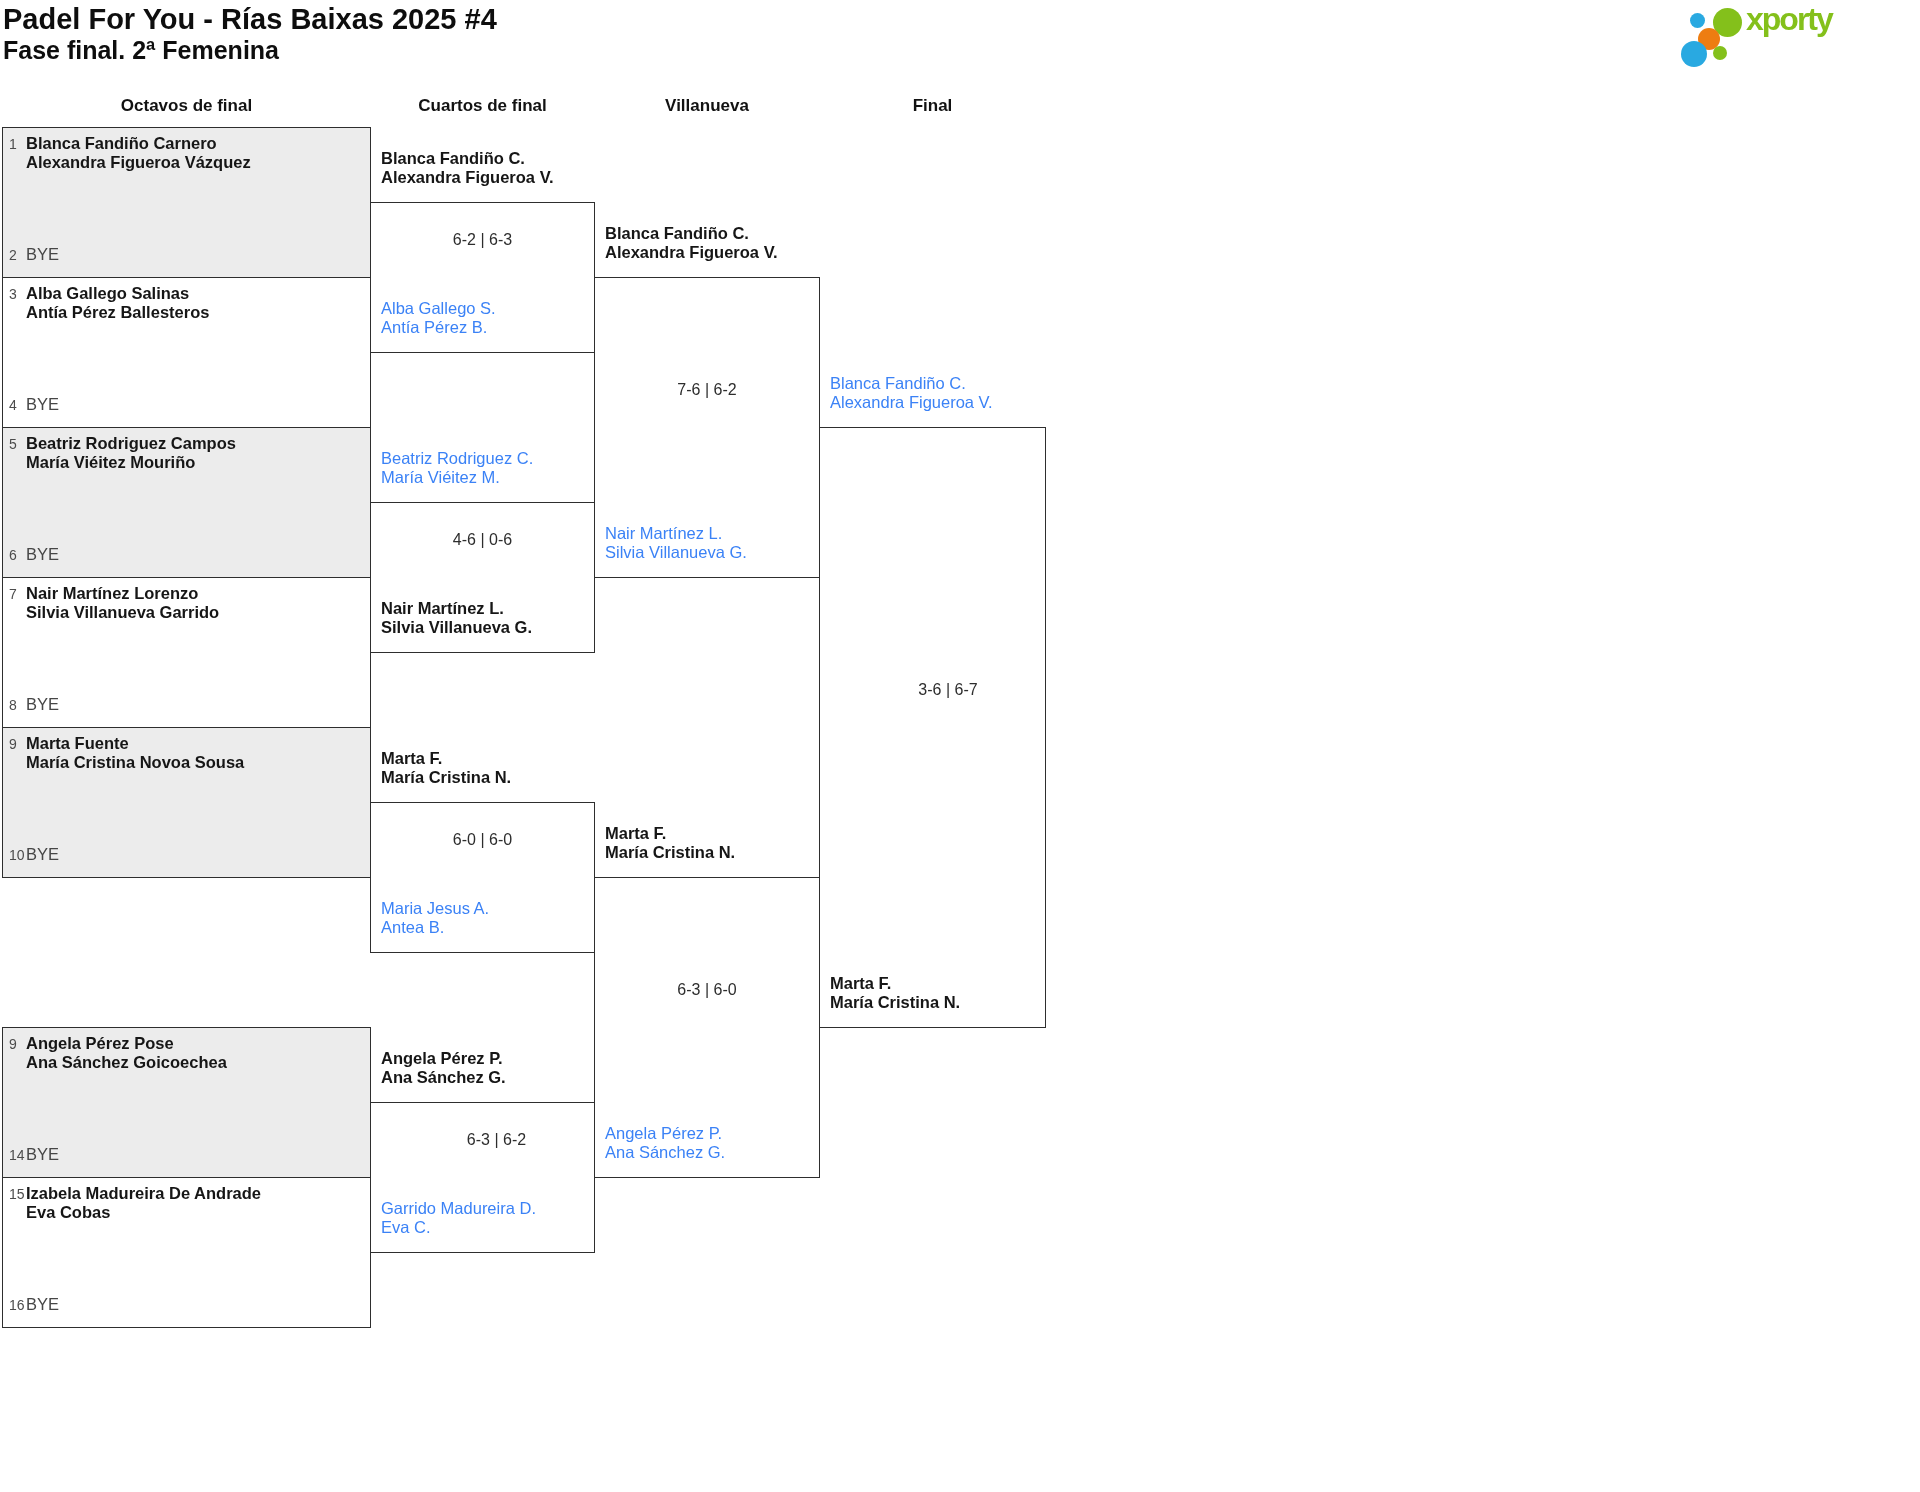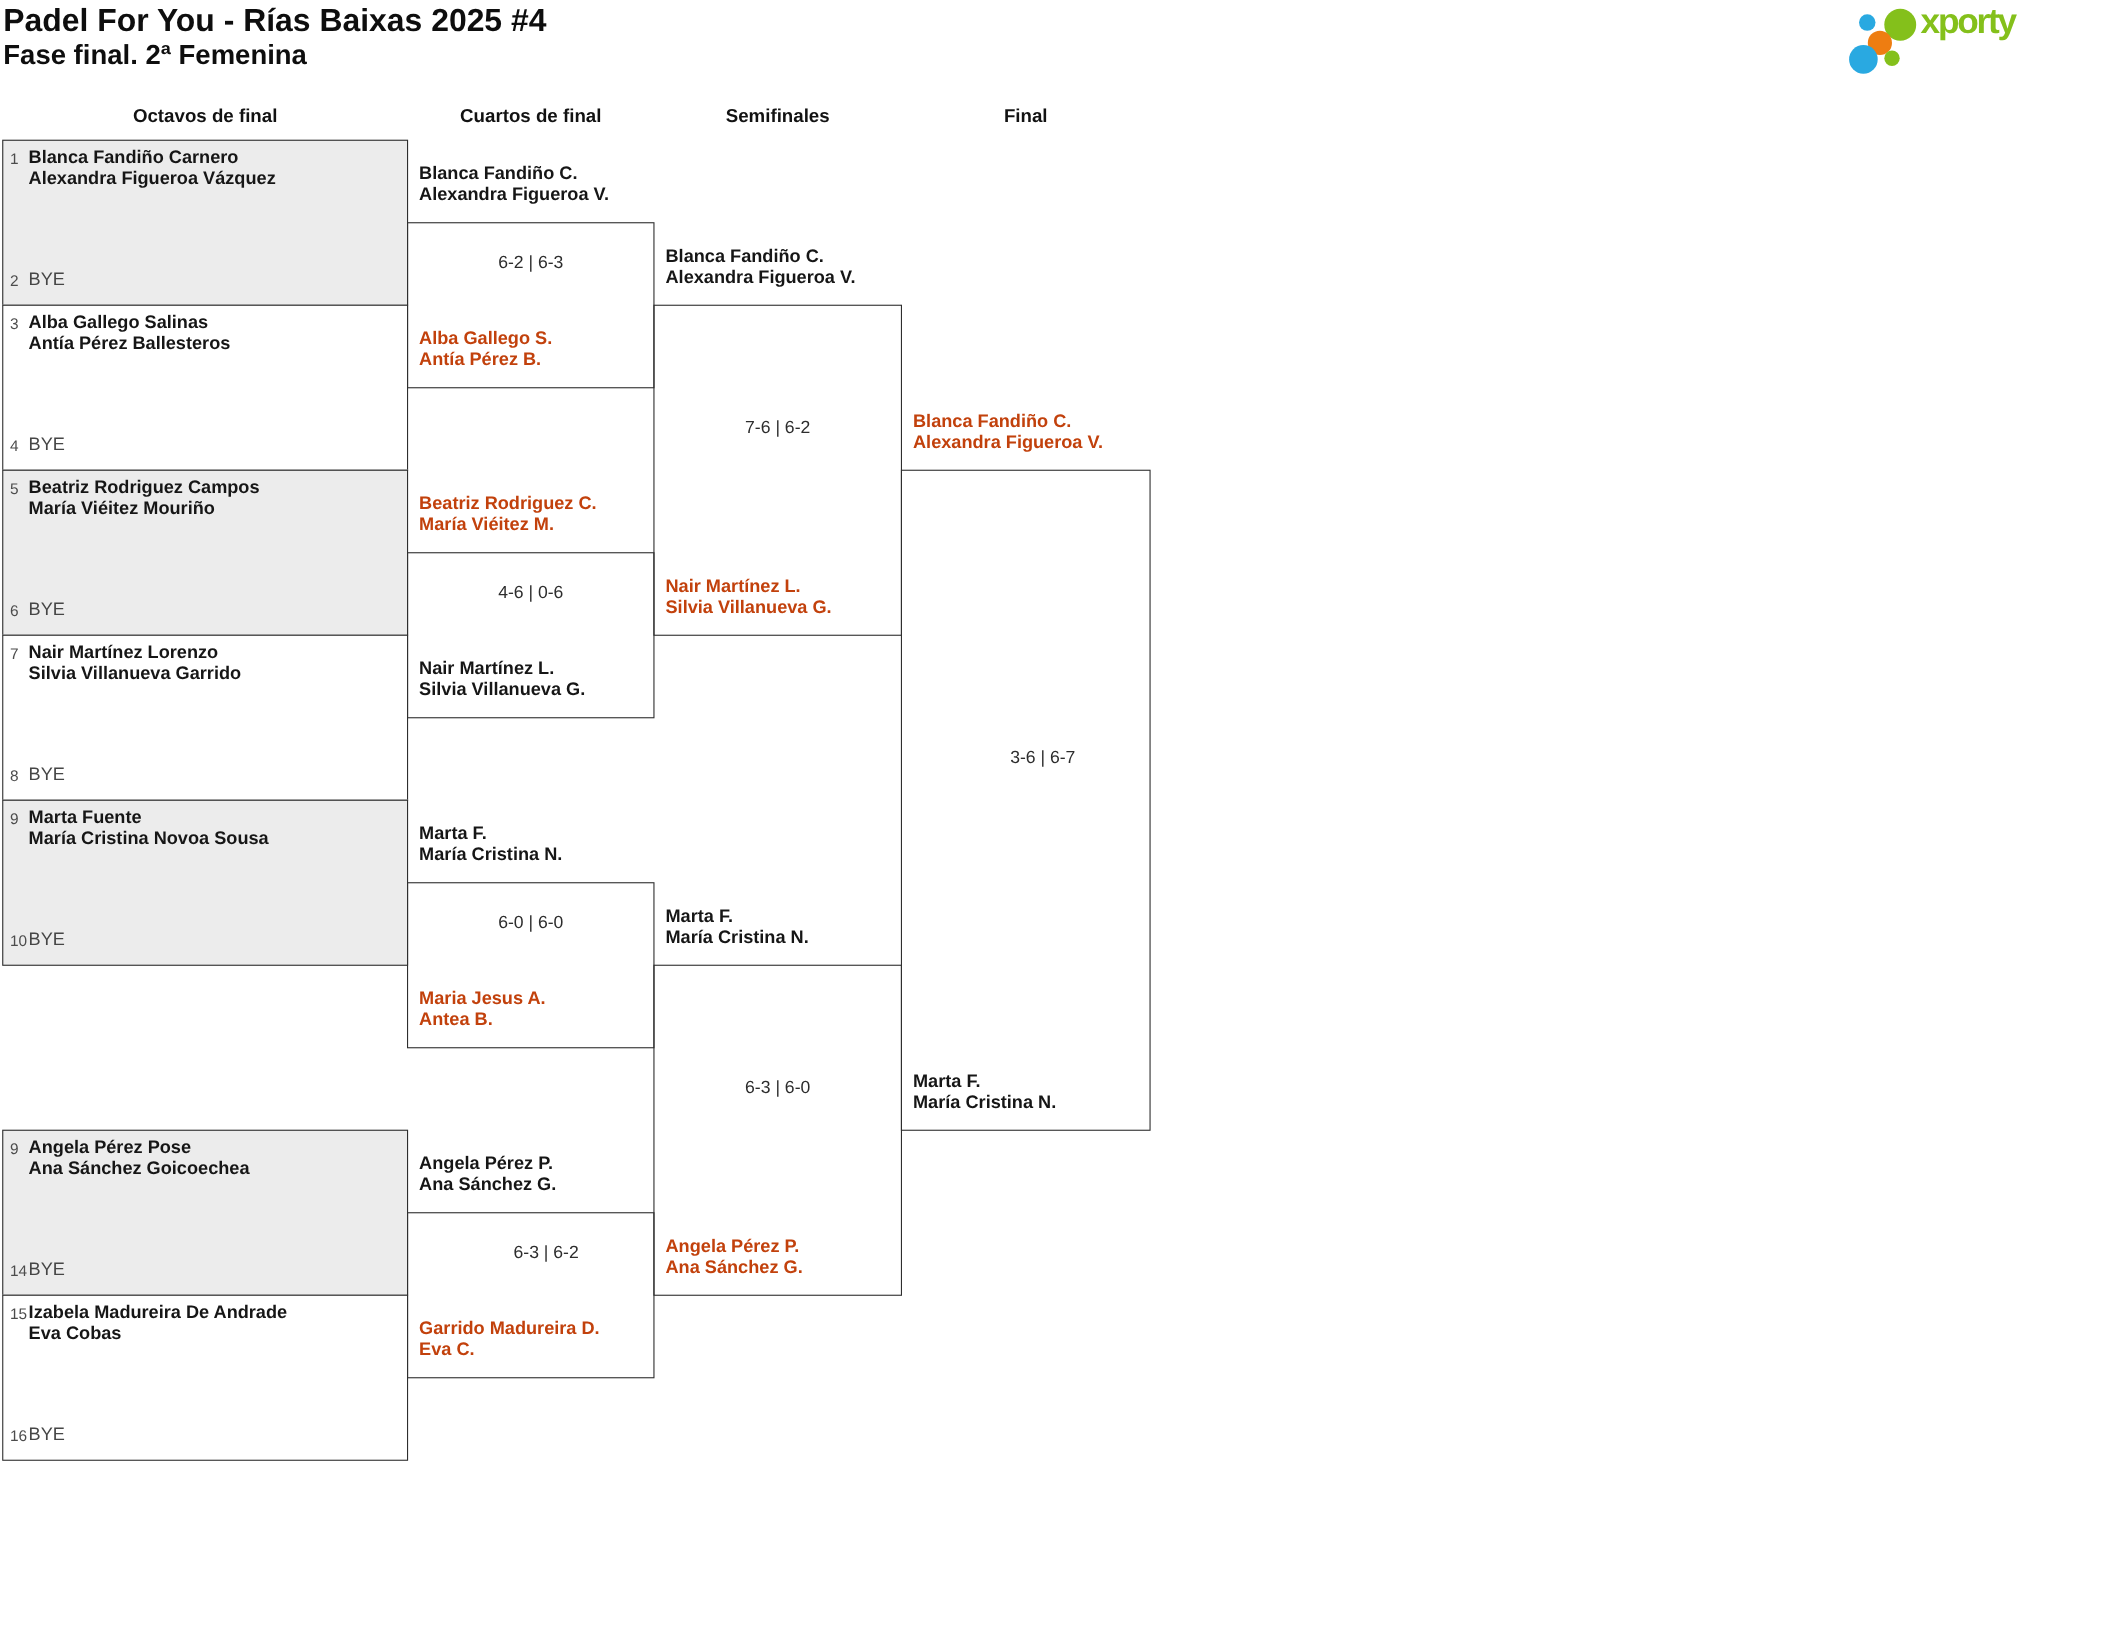--- a/index.html
+++ b/index.html
@@ -37,21 +37,21 @@
   .tname{font-size:16.5px;line-height:19px;white-space:pre-line;color:#464646;}
   .tname.b{font-weight:700;color:#161616;}
   .ob-score{position:absolute;left:0;right:0;top:50%;margin-top:-10px;text-align:center;
       font-size:16px;line-height:19px;color:#2d2d2d;}
 
   
   .mbox{position:absolute;box-sizing:border-box;border:1px solid #2e2e2e;background:transparent;}
 
   
   .mlabel{position:absolute;width:216px;font-size:16.5px;line-height:19px;
-      white-space:pre-line;color:#c2410c;font-weight:bold;}
+      white-space:pre-line;color:#3b82f6;}
   .mlabel.b{font-weight:700;color:#161616;}
   .mscore{position:absolute;text-align:center;font-size:16px;line-height:19px;color:#2d2d2d;}
 </style>
 </head>
 <body>
 
 <div class="page">
 
   <div class="title">Padel For You - Rías Baixas 2025 #4</div>
   <div class="subtitle">Fase final. 2ª Femenina</div>
@@ -60,21 +60,21 @@
     <span class="dot dot-b1"></span>
     <span class="dot dot-g1"></span>
     <span class="dot dot-o1"></span>
     <span class="dot dot-b2"></span>
     <span class="dot dot-g2"></span>
     <span class="logo-text">xporty</span>
   </div>
 
   <div class="rh" style="left:2px;width:369px">Octavos de final</div>
   <div class="rh" style="left:370px;width:225px">Cuartos de final</div>
-  <div class="rh" style="left:594px;width:226px">Semifinales</div>
+  <div class="rh" style="left:594px;width:226px">Villanueva</div>
   <div class="rh" style="left:819px;width:227px">Final</div>
 
   <div class="ob gray" style="top:127px">
     <div class="slot slot-top">
       <span class="seed">1</span>
       <div class="tname b">Blanca Fandiño Carnero
 Alexandra Figueroa Vázquez</div>
     </div>
     <div class="slot slot-bottom">
       <span class="seed">2</span>

